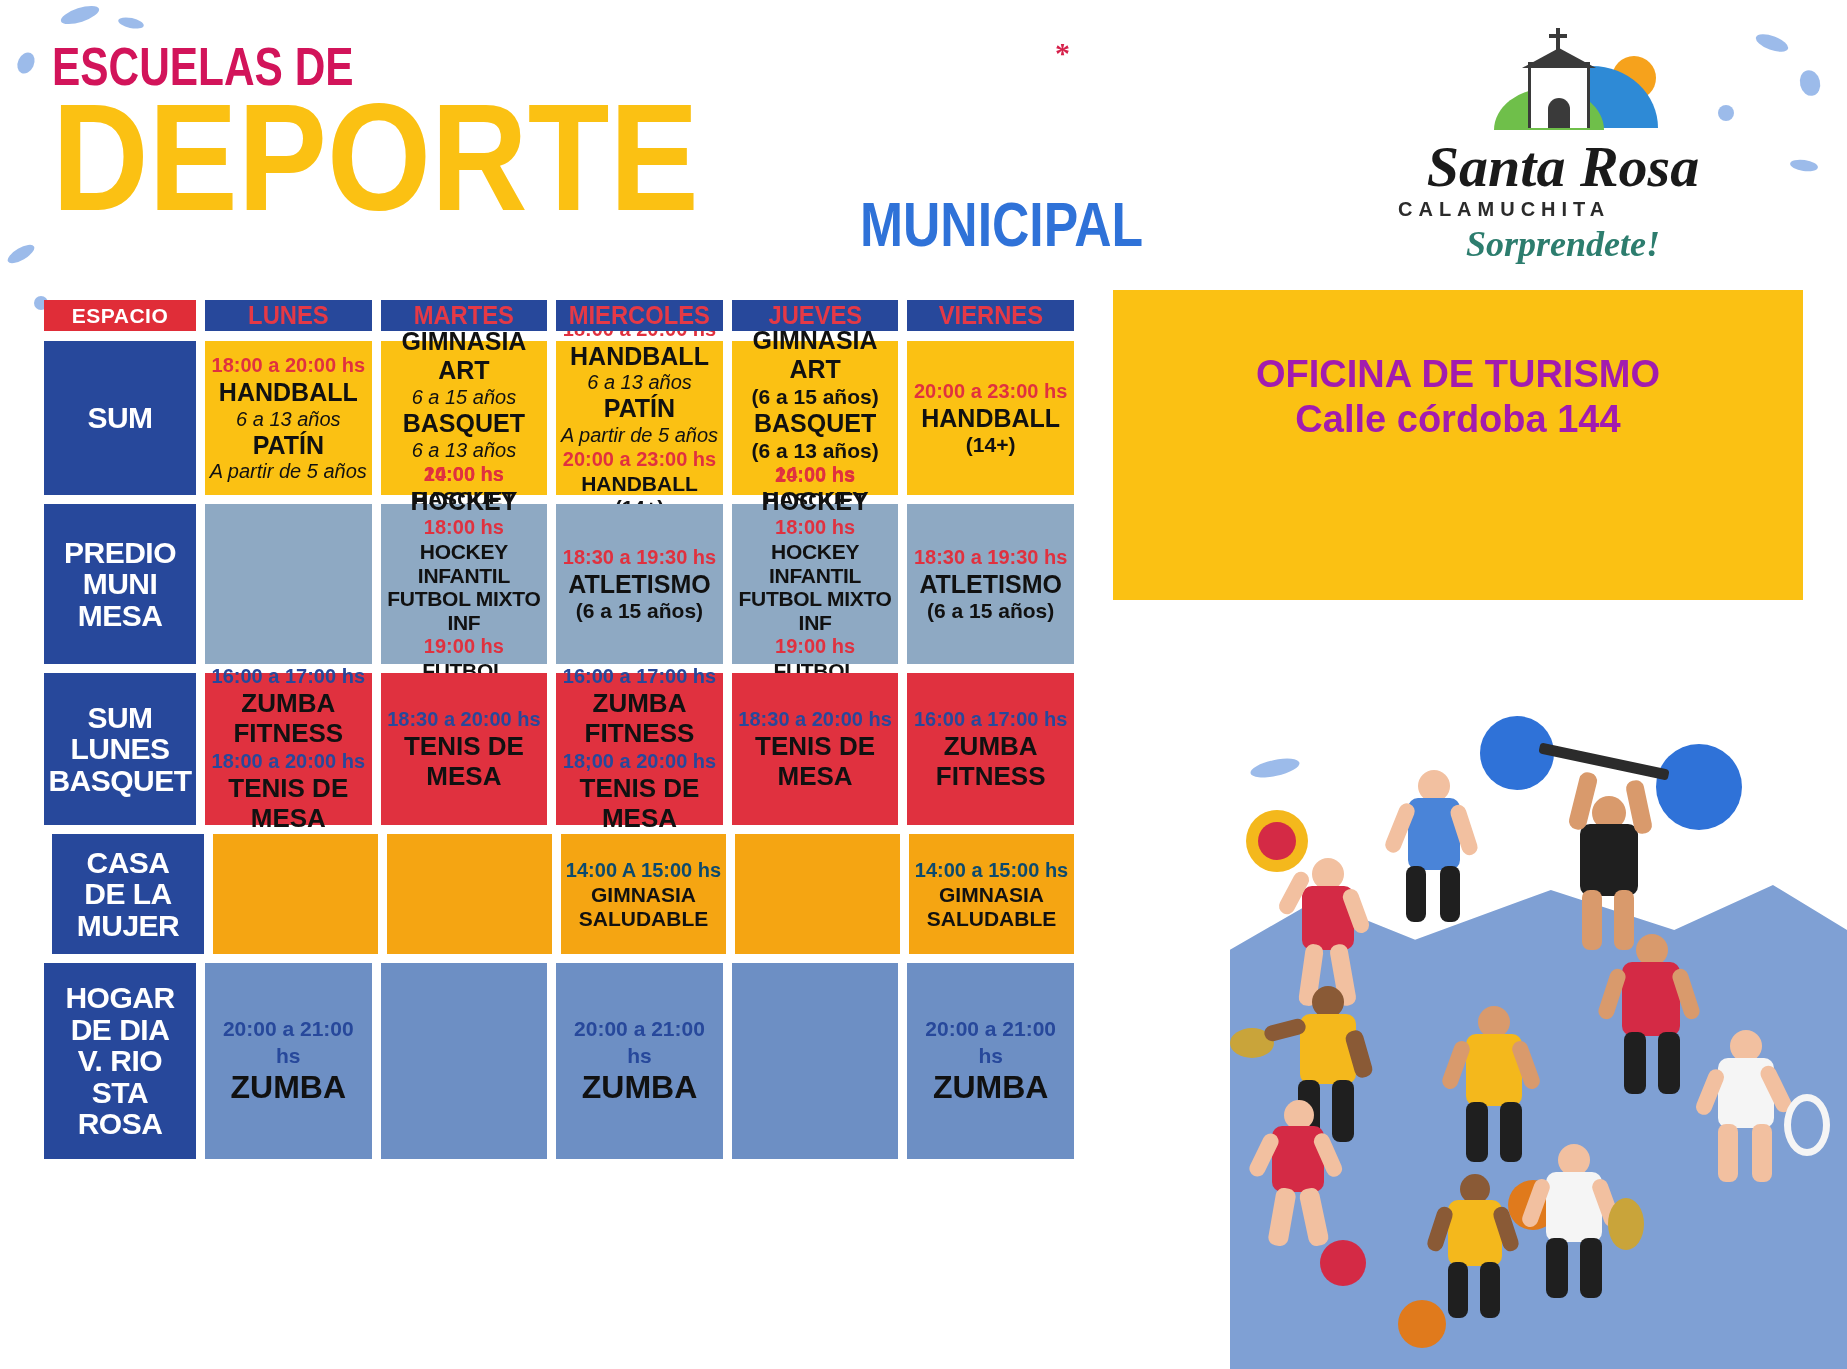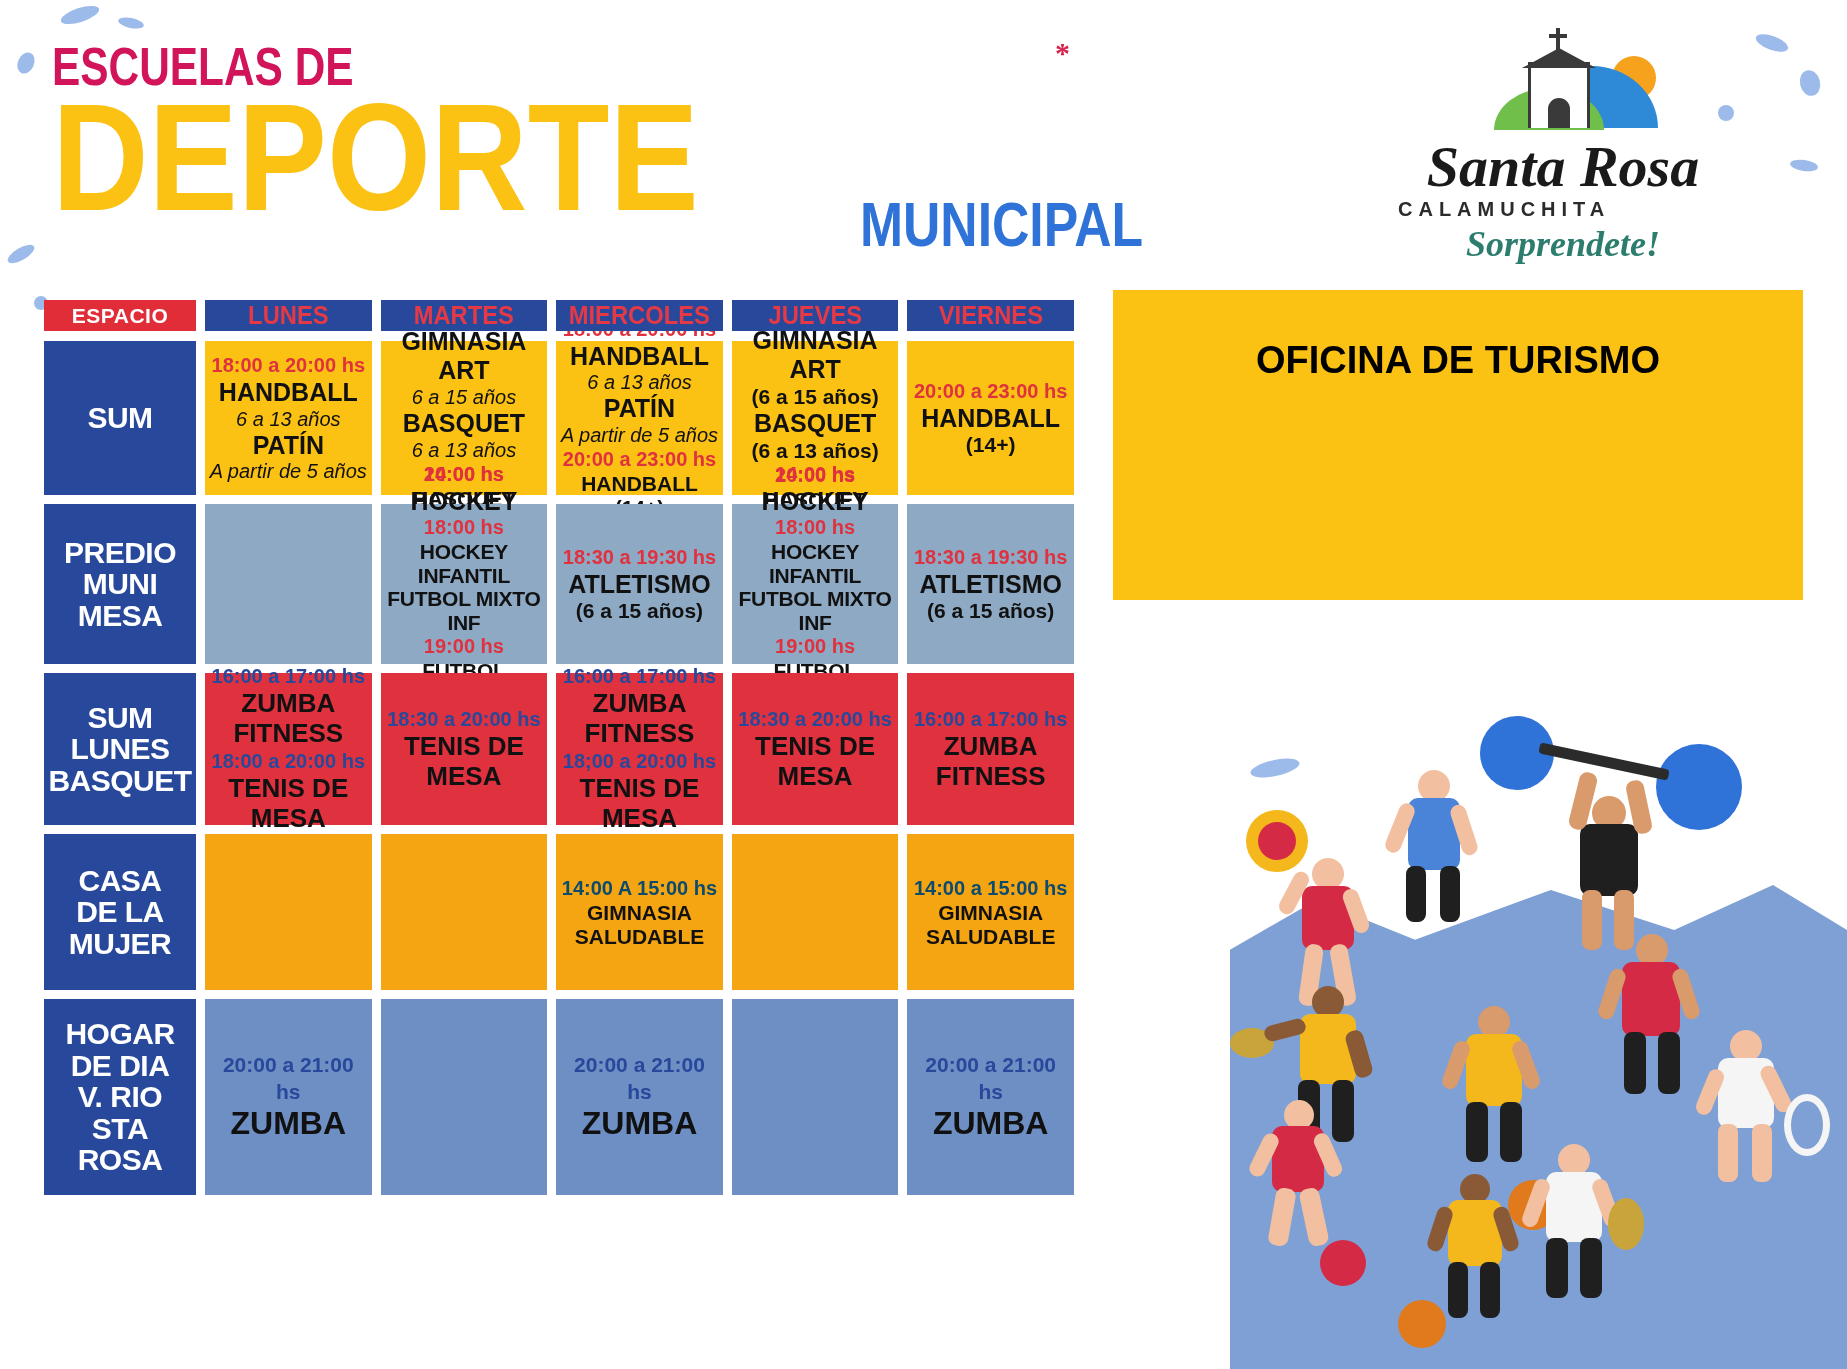--- a/index.html
+++ b/index.html
@@ -170,21 +170,21 @@
   
   .r-sum    .data-cell { background: #fbc113; }
   .r-predio .data-cell { background: #8ea9c3; }
   .r-villa  .data-cell { background: #e0313f; }
   .r-casa   .data-cell { background: #f5a512; }
   .r-hogar  .data-cell { background: #6d8fc4; }
 
   .r-sum    { height: 154px; }
   .r-predio { height: 160px; }
   .r-villa  { height: 152px; }
-  .r-casa   { height: 156px; }
+  .r-casa   { height: 120px; margin-left: 8px; }
   .r-hogar  { height: 196px; }
 
   
   .t-time  { color: #e0313f; font-weight: bold; font-size: 20px; line-height: 1.25; }
   .t-act   { color: #111111; font-weight: bold; font-size: 25px; line-height: 1.15; }
   .t-act-sm{ color: #111111; font-weight: bold; font-size: 21px; line-height: 1.12; }
   .t-age   { color: #111111; font-style: italic; font-size: 20px; line-height: 1.2; }
   .t-age-p { color: #111111; font-weight: bold; font-size: 21px; line-height: 1.2; }
 
   .r-villa .t-time { color: #27489b; font-size: 20px; }
@@ -211,22 +211,22 @@
   .insc-title {
     color: #d2145a; font-weight: bold; font-size: 57px;
     letter-spacing: 1px; line-height: 1;
   }
   .insc-dates {
     margin-top: 24px; font-weight: bold; font-size: 38px;
     color: #111111; text-align: center; line-height: 1.18;
   }
   .insc-dates .num { color: #3e8ede; }
   .insc-addr {
-    margin-top: 26px; font-weight: bold; font-size: 38px;
-    color: #000000; text-align: center; line-height: 1.18;
+    margin-top: 40px; font-weight: bold; font-size: 38px;
+    color: #a21caf; text-align: center; line-height: 1.18;
   }
   .insc-addr .street { font-weight: bold; }
 
   
   .athletes { position: absolute; left: 1230px; top: 700px; width: 617px; height: 669px; overflow: hidden; }
   .ath-bg {
     position: absolute; left: 0; top: 170px; width: 617px; height: 499px;
     background: #7fa0d4;
     clip-path: polygon(0 16%, 14% 6%, 30% 14%, 52% 4%, 72% 12%, 88% 3%, 100% 12%, 100% 100%, 0 100%);
   }
@@ -458,20 +458,21 @@
           <div class="t-time">20:00 a 21:00 hs</div>
           <div class="t-act">ZUMBA</div>
         </div>
       </div>
     </div>
 </div>
 
 <div class="insc">
   <div class="insc-addr">
     <div>OFICINA DE TURISMO</div>
+    <div class="street">Calle córdoba 144</div>
   </div>
 </div>
 
 <div class="athletes">
   <div class="ath-bg"></div>
 
   <div class="fig" style="left:250px; top:10px; width:260px; height:250px;">
     <div class="plate" style="left:0px;   top:6px;   width:74px;  height:74px;"></div>
     <div class="plate" style="left:176px; top:34px;  width:86px;  height:86px;"></div>
     <div class="bar" style="left:58px;  top:46px;  width:132px; height:11px; transform:rotate(12deg);"></div>

